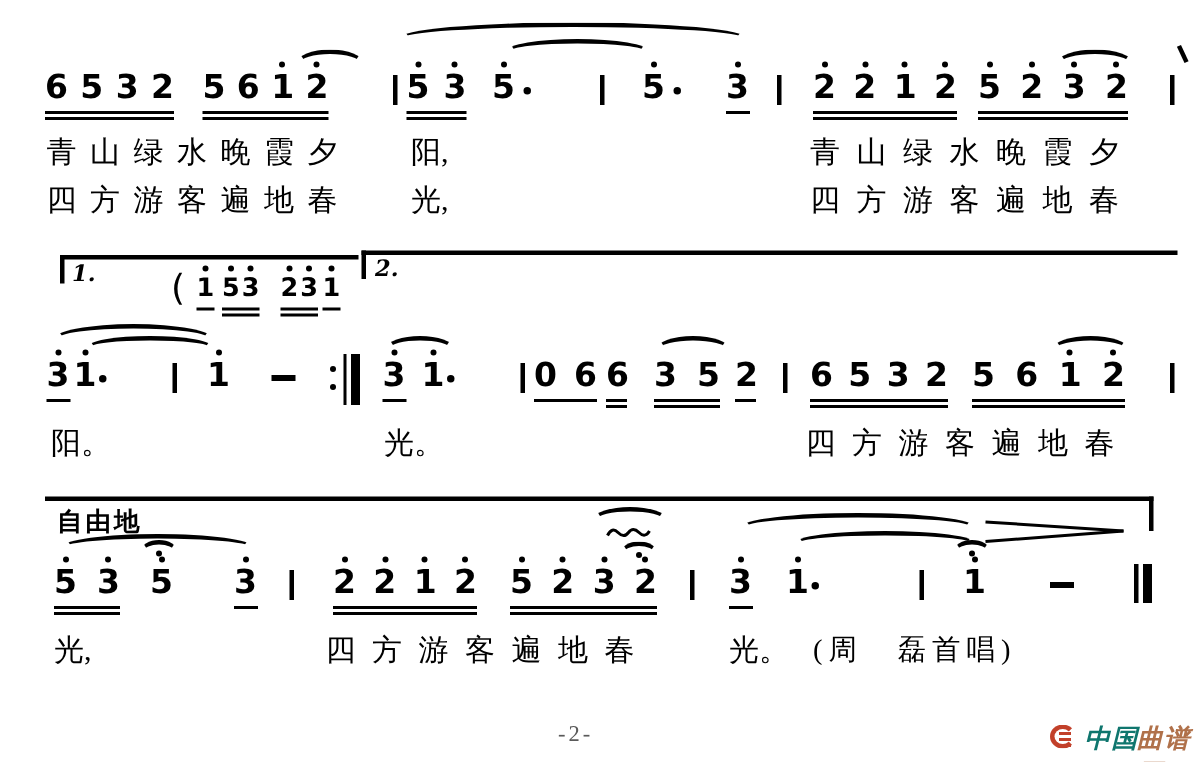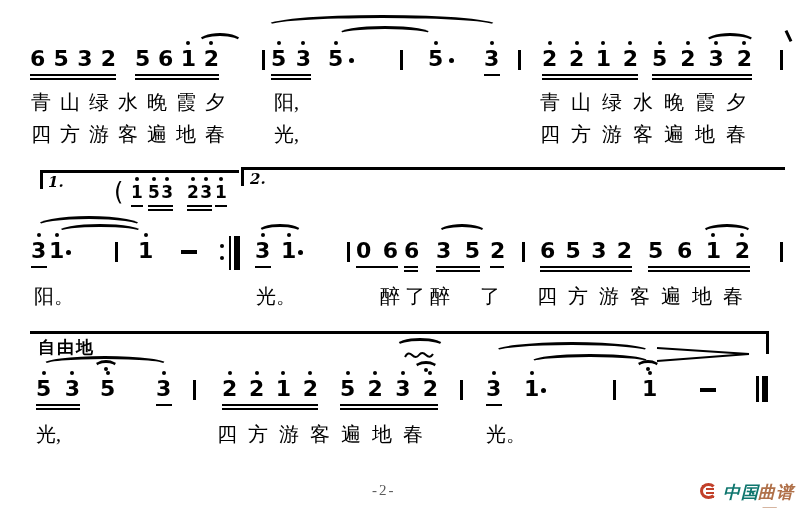--- a/index.html
+++ b/index.html
@@ -186,21 +186,20 @@
     <span class="nt">5</span>
     <span class="nt">6</span>
     <span class="nt hi">1</span>
     <span class="nt hi">2</span>
   </div>
   <div class="slur" style="left:702px;top:224px;width:46px;height:12px"></div>
   <div class="bar" style="left:780px;top:242px"></div>
 
   <div class="lyr" style="left:34px;top:286px">阳。</div>
   <div class="lyr" style="left:256px;top:286px">光。</div>
-  <div class="lyr" style="left:380px;top:286px;letter-spacing:5px">醉了醉　了</div>
   <div class="lyr" style="left:537px;top:286px;letter-spacing:11px">四方游客遍地春</div>
 
   <div class="volta-cont" style="left:30px;top:331px;width:736px"></div>
   <div class="tempo" style="left:38px;top:336px">自由地</div>
   <div class="slur" style="left:42px;top:356px;width:122px;height:12px"></div>
 
   <div class="grp u2" style="left:36px;top:378px;width:44px">
     <span class="nt hi">5</span>
     <span class="nt hi">3</span>
   </div>
@@ -245,20 +244,21 @@
   <svg style="left:656px;top:346px" width="94" height="16">
     <line x1="1" y1="2" x2="93" y2="8" stroke="#000" stroke-width="2"></line>
     <line x1="1" y1="15" x2="93" y2="8" stroke="#000" stroke-width="2"></line>
   </svg>
   <div class="bar" style="left:756px;top:376px;height:26px"></div>
   <div class="bar thick" style="left:762px;top:376px;height:26px"></div>
 
   <div class="lyr" style="left:36px;top:424px">光,</div>
   <div class="lyr" style="left:217px;top:424px;letter-spacing:11px">四方游客遍地春</div>
   <div class="lyr" style="left:486px;top:424px">光。</div>
+  <div class="lyr" style="left:542px;top:424px;letter-spacing:4px;font-size:19px">(周　磊首唱)</div>
 
   <div class="pagenum" style="left:372px;top:482px">-2-</div>
   <span class="sitelogo" style="left:700px;top:483px">
     <i class="lg-bar" style="top:2px"></i>
     <i class="lg-bar" style="top:6px"></i>
     <i class="lg-bar" style="top:10px"></i>
   </span>
   <span class="site1" style="left:723px;top:481px">中国</span>
   <span class="site2" style="left:758px;top:481px">曲谱网</span>
 

